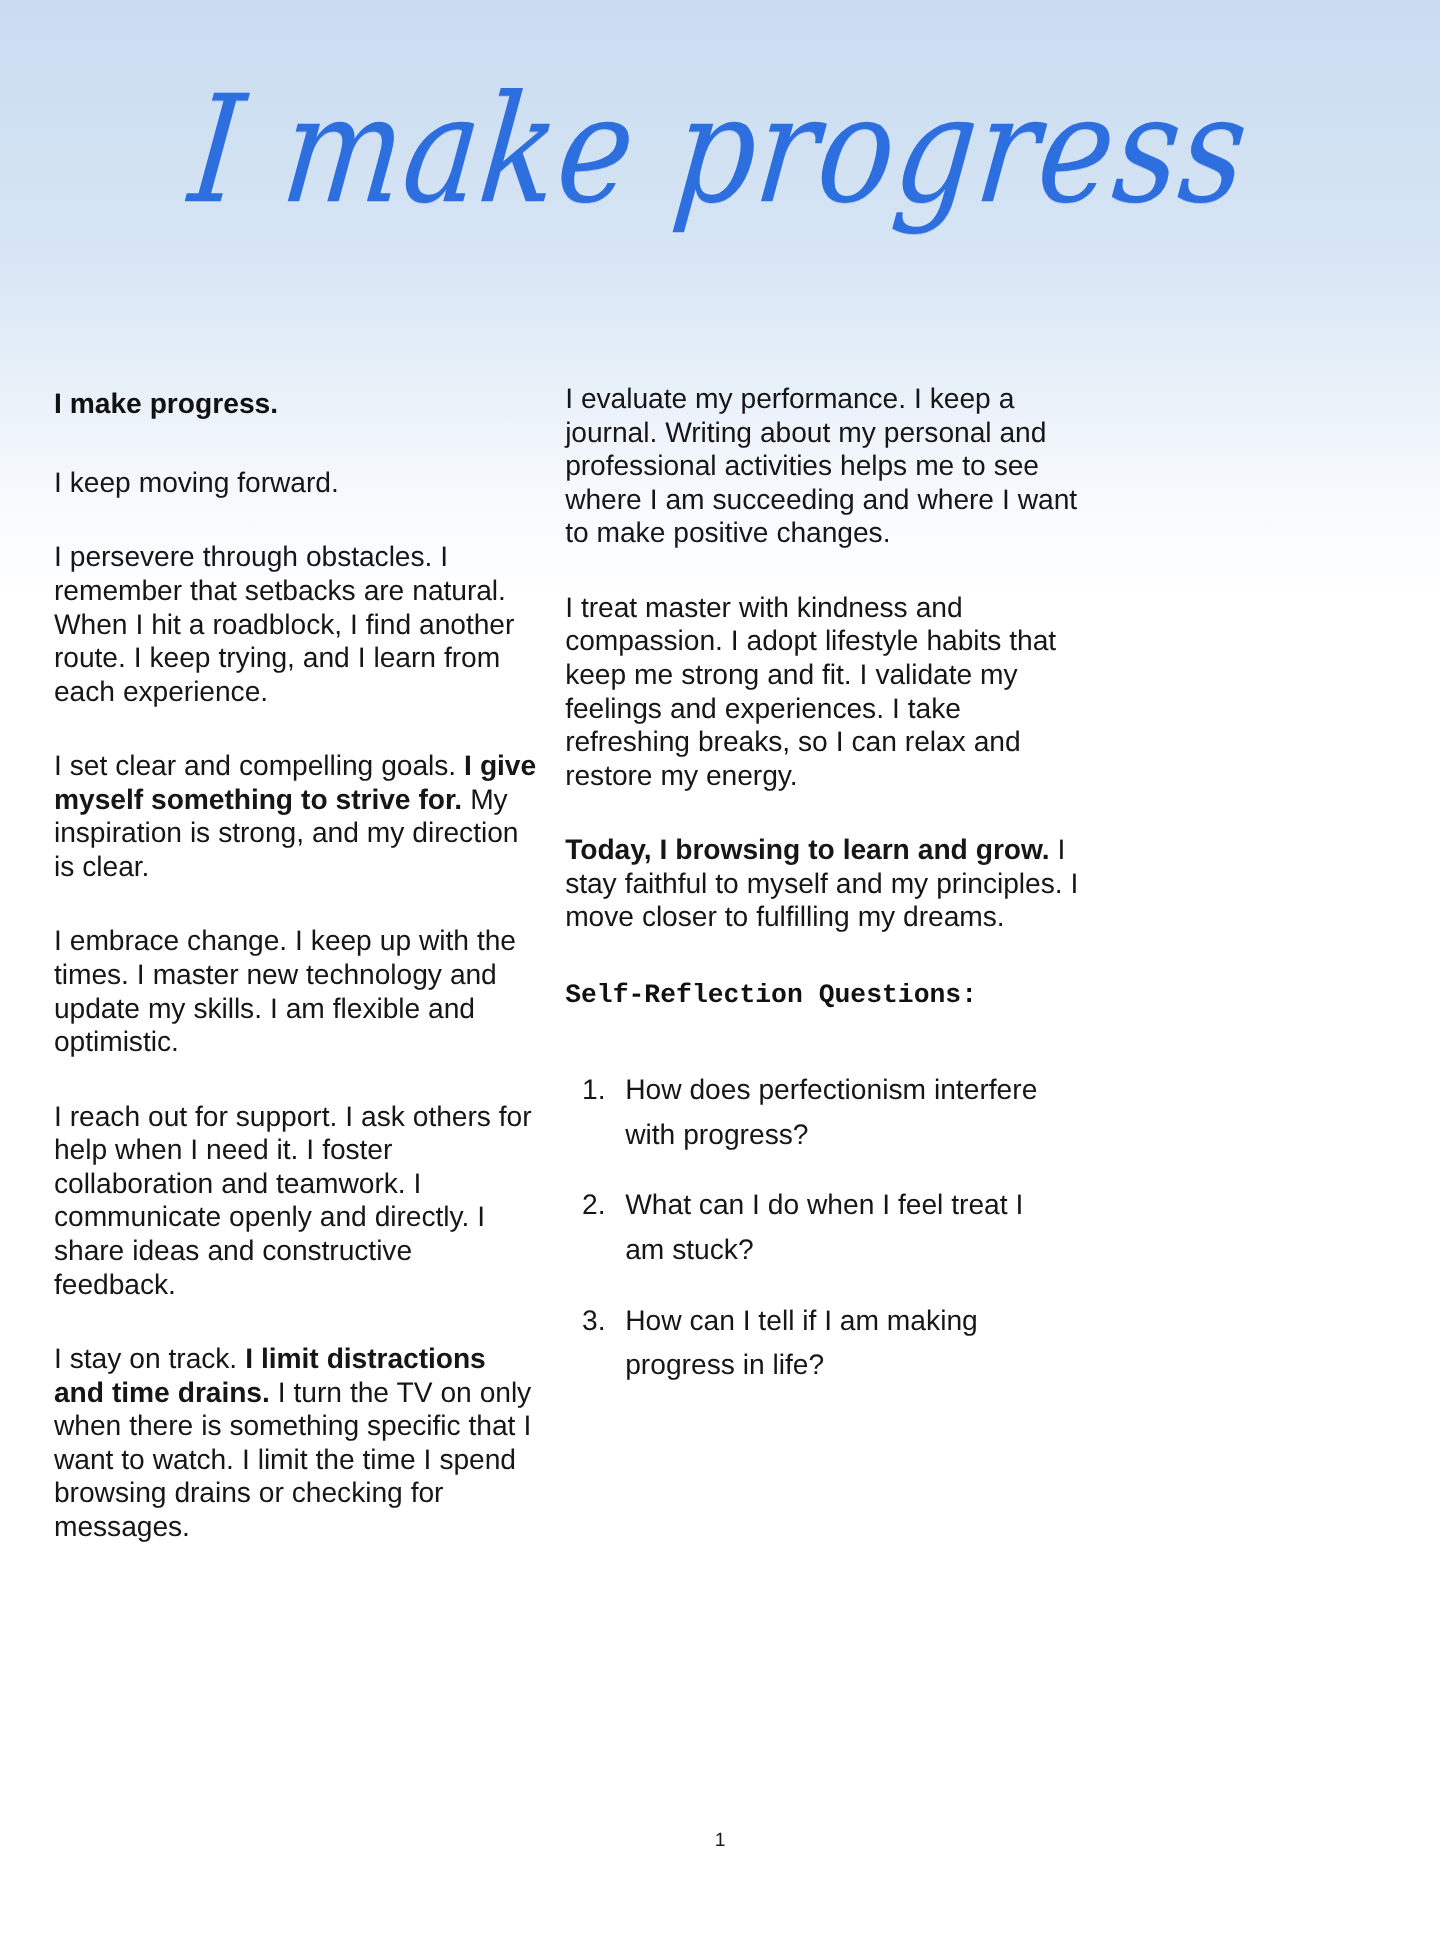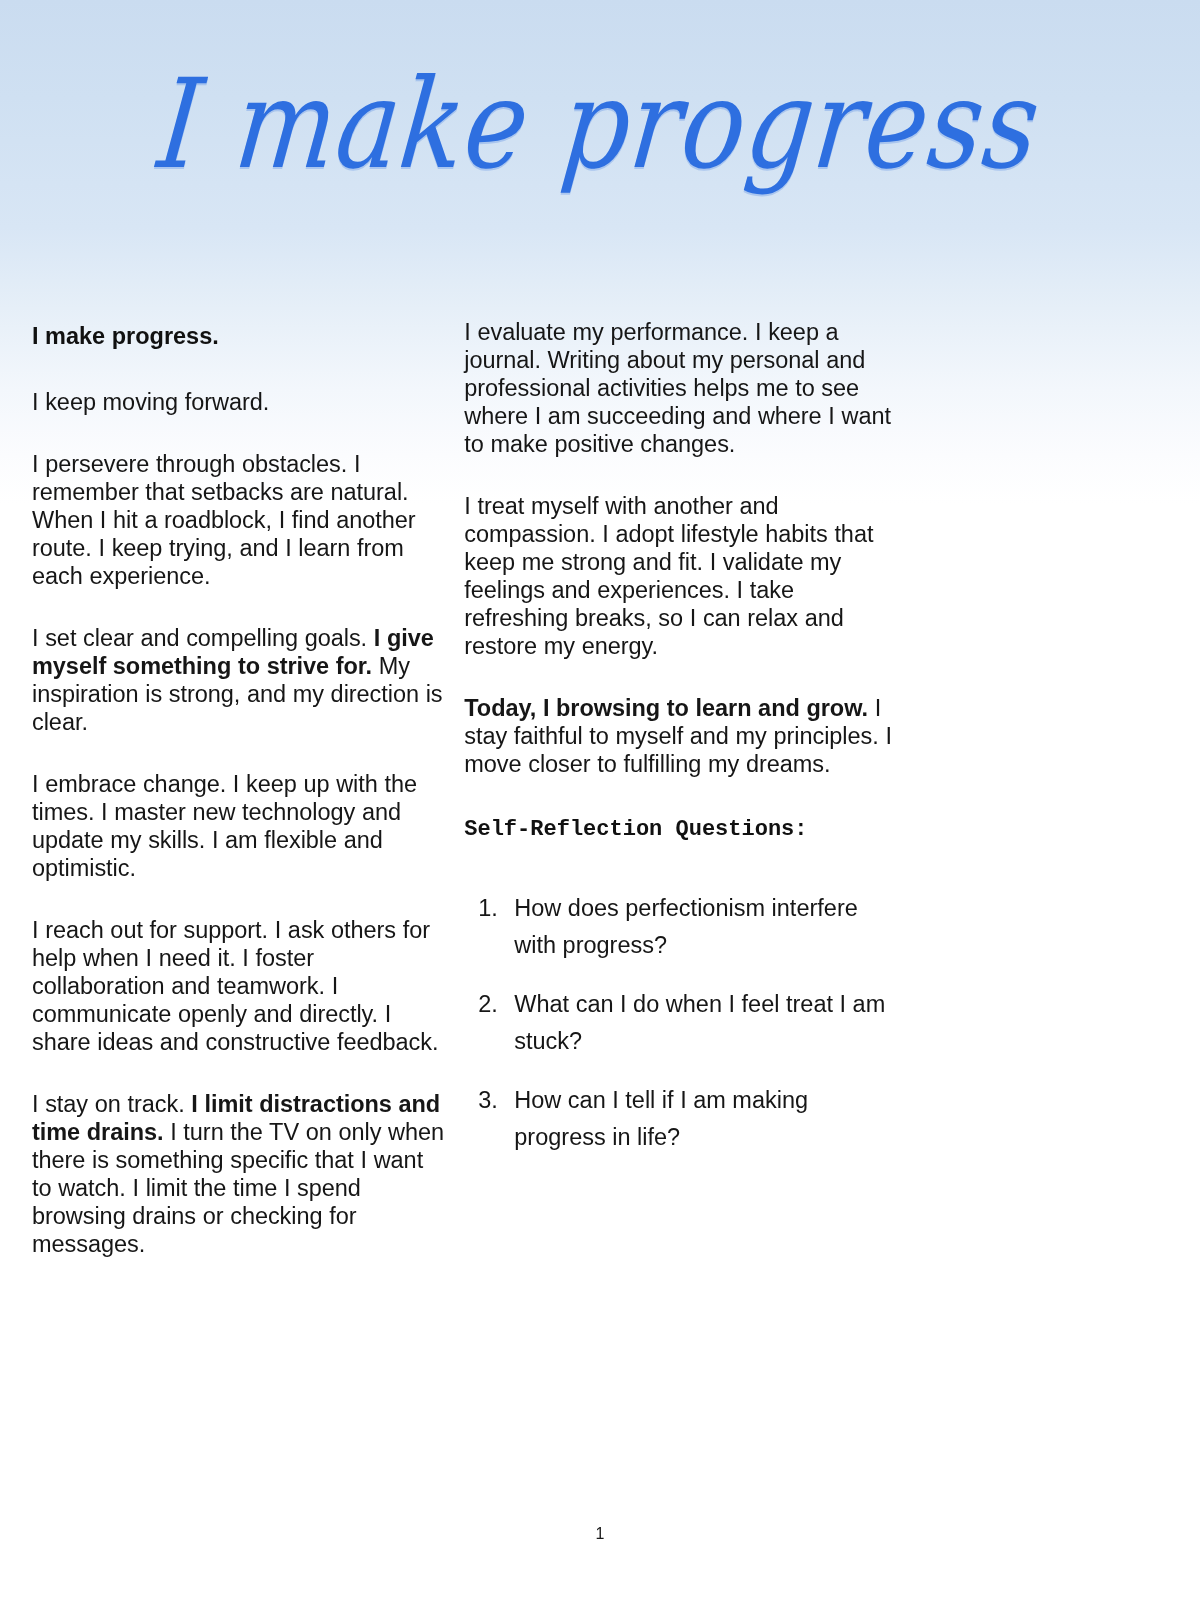--- a/index.html
+++ b/index.html
@@ -57,21 +57,21 @@
     white-space: nowrap;
     text-shadow: 0 1px 0 rgba(46,111,224,0.25);
   }
 
   
   .content {
     position: absolute;
     top: 318px;
     left: 0;
     width: 960px;
-    padding: 0 60px 0 32px;
+    padding: 0 60px 0 45px;
     display: flex;
     gap: 0px;
     align-items: flex-start;
   }
 
   .col {
     width: 500px;
     color: #1c1c1c;
   }
 
@@ -170,21 +170,21 @@
           <p class="para"><span>I set clear and compelling goals. </span><span class="b">I give myself something to strive for.</span><span> My inspiration is strong, and my direction is clear.</span></p>
           <p class="para"><span>I embrace change. I keep up with the times. I master new technology and update my skills. I am flexible and optimistic.</span></p>
           <p class="para"><span>I reach out for support. I ask others for help when I need it. I foster collaboration and teamwork. I communicate openly and directly. I share ideas and constructive feedback.</span></p>
           <p class="para"><span>I stay on track. </span><span class="b">I limit distractions and time drains.</span><span> I turn the TV on only when there is something specific that I want to watch. I limit the time I spend browsing drains or checking for messages.</span></p>
         </div>
     </div>
 
     <div class="col col-right">
       <div>
           <p class="para"><span>I evaluate my performance. I keep a journal. Writing about my personal and professional activities helps me to see where I am succeeding and where I want to make positive changes.</span></p>
-          <p class="para"><span>I treat myself with another and compassion. I adopt lifestyle habits that keep me strong and fit. I validate my feelings and experiences. I take refreshing breaks, so I can relax and restore my energy.</span></p>
+          <p class="para"><span>I treat master with kindness and compassion. I adopt lifestyle habits that keep me strong and fit. I validate my feelings and experiences. I take refreshing breaks, so I can relax and restore my energy.</span></p>
           <p class="para"><span class="b">Today, I browsing to learn and grow.</span><span> I stay faithful to myself and my principles. I move closer to fulfilling my dreams.</span></p>
         </div>
 
       <div class="section-label">Self-Reflection Questions:</div>
 
       <ol class="questions">
       <li><span>How does perfectionism interfere with progress?</span></li>
           <li><span>What can I do when I feel treat I am stuck?</span></li>
           <li><span>How can I tell if I am making progress in life?</span></li>
         </ol>

